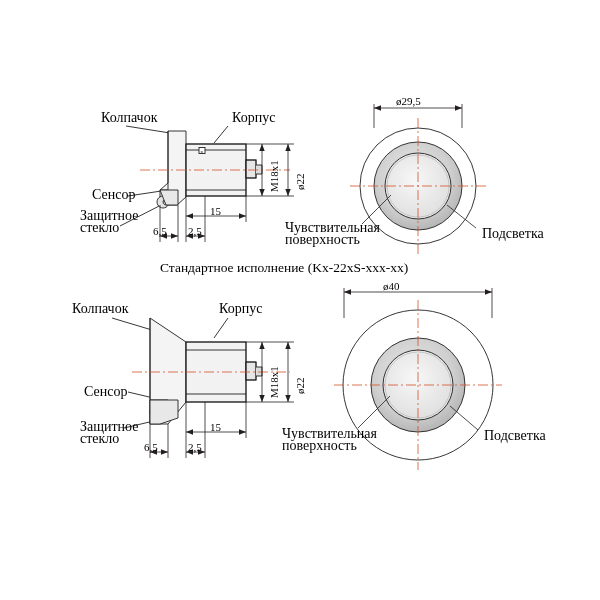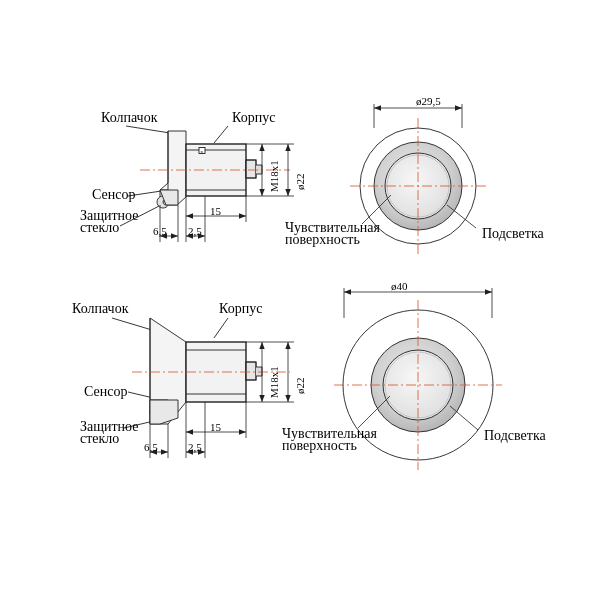--- a/index.html
+++ b/index.html
@@ -210,38 +210,39 @@
 <div class="lbl" style="left:80px;top:210px;">Защитное</div>
 <div class="lbl" style="left:80px;top:222px;">стекло</div>
 
 <div class="vert" style="left:268px;top:192px;">M18x1</div>
 <div class="vert" style="left:294px;top:190px;">ø22</div>
 
 <div class="lbl dim" style="left:210px;top:205px;">15</div>
 <div class="lbl dim" style="left:153px;top:225px;">6,5</div>
 <div class="lbl dim" style="left:188px;top:225px;">2,5</div>
 
-<div class="lbl dim" style="left:416px;top:95px;">ø29,5</div>
+<div class="lbl dim" style="left:396px;top:95px;">ø29,5</div>
 <div class="lbl" style="left:285px;top:222px;">Чувствительная</div>
 <div class="lbl" style="left:285px;top:234px;">поверхность</div>
 <div class="lbl" style="left:482px;top:228px;">Подсветка</div>
 
+<div class="caption" style="left:160px;top:260px;">Стандартное исполнение (Kx-22xS-xxx-xx)</div>
 
 <div class="lbl" style="left:72px;top:303px;">Колпачок</div>
 <div class="lbl" style="left:219px;top:303px;">Корпус</div>
 <div class="lbl" style="left:84px;top:386px;">Сенсор</div>
 <div class="lbl" style="left:80px;top:421px;">Защитное</div>
 <div class="lbl" style="left:80px;top:433px;">стекло</div>
 
 <div class="vert" style="left:268px;top:398px;">M18x1</div>
 <div class="vert" style="left:294px;top:394px;">ø22</div>
 
 <div class="lbl dim" style="left:210px;top:421px;">15</div>
 <div class="lbl dim" style="left:144px;top:441px;">6,5</div>
 <div class="lbl dim" style="left:188px;top:441px;">2,5</div>
 
-<div class="lbl dim" style="left:391px;top:280px;text-align:center;">ø40</div>
+<div class="lbl dim" style="left:383px;top:280px;text-align:center;">ø40</div>
 <div class="lbl" style="left:282px;top:428px;">Чувствительная</div>
 <div class="lbl" style="left:282px;top:440px;">поверхность</div>
 <div class="lbl" style="left:484px;top:430px;">Подсветка</div>
 
 
 </div>
 
 </body></html>

